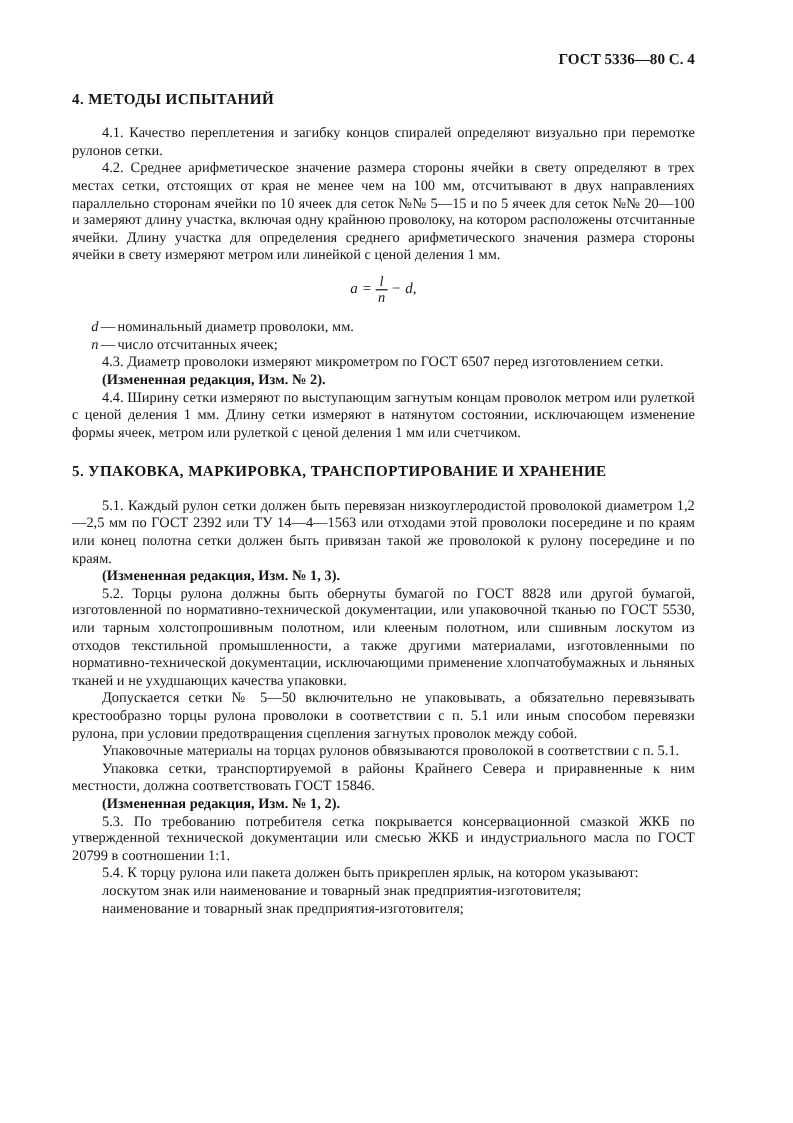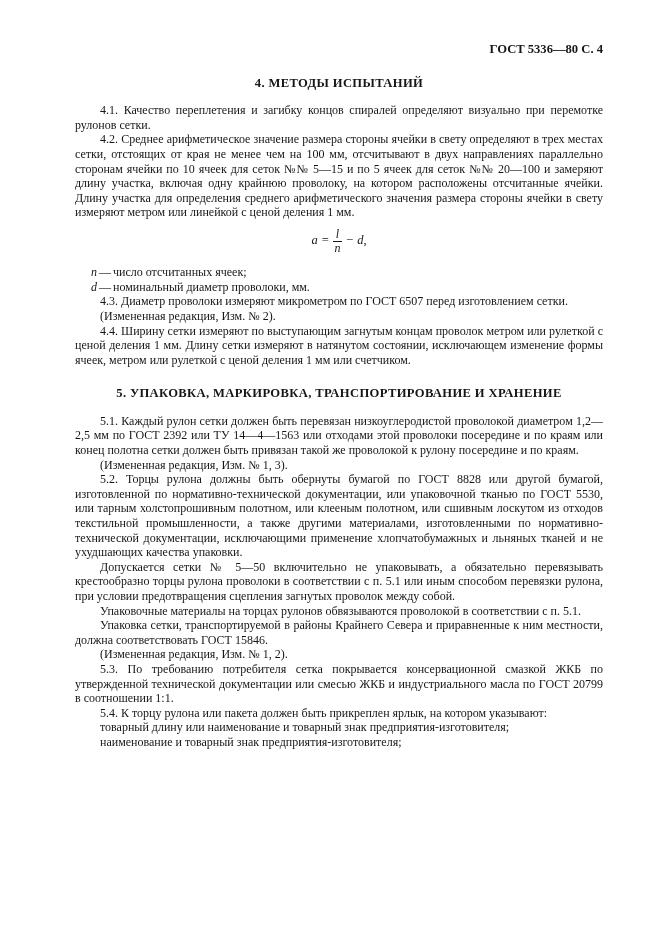--- a/index.html
+++ b/index.html
@@ -5,37 +5,37 @@
   html, body { margin: 0; padding: 0; }
   body {
     width: 661px; height: 936px;
     background: #ffffff;
     color: #161616;
     font-family: "Liberation Serif", "DejaVu Serif", serif;
     font-size: 12px;
     line-height: 14.6px;
     overflow: hidden;
   }
-  .page { padding: 42px 58px 0 60px; margin-left: 15px; }
+  .page { padding: 42px 82px 0 60px; }
   .doc-header {
     text-align: right;
     font-weight: 700;
     font-size: 12.6px;
     white-space: nowrap;
   }
   .sec-title {
-    text-align: center;
+    text-align: left;
     font-weight: 700;
     font-size: 12.6px;
     letter-spacing: 0.35px;
     margin: 19px 0 13px 0;
   }
   p { margin: 0; text-align: justify; }
   .para { text-indent: 25px; }
-  .note { font-weight: 400; }
+  .note { font-weight: 700; }
   .formula {
     text-align: center;
     margin: 8px 0 11px 0;
     line-height: normal;
     font-size: 12.5px;
   }
   .term { font-style: italic; }
   .f-op { padding: 0 4px; }
   .frac {
     display: inline-block;
@@ -55,35 +55,35 @@
 
 <div class="page">
   <div class="doc-header">ГОСТ 5336—80 С. 4</div>
   <div>
       <div>
         <div class="sec-title">4. МЕТОДЫ ИСПЫТАНИЙ</div>
         <p class="para">4.1. Качество переплетения и загибку концов спиралей определяют визуально при перемотке рулонов сетки.</p>
         <p class="para">4.2. Среднее арифметическое значение размера стороны ячейки в свету определяют в трех местах сетки, отстоящих от края не менее чем на 100 мм, отсчитывают в двух направлениях параллельно сторонам ячейки по 10 ячеек для сеток №№ 5—15 и по 5 ячеек для сеток №№ 20—100 и замеряют длину участка, включая одну крайнюю проволоку, на котором расположены отсчитанные ячейки. Длину участка для определения среднего арифметического значения размера стороны ячейки в свету измеряют метром или линейкой с ценой деления 1 мм.</p>
         <div class="formula"><span class="term">a</span><span class="f-op">=</span><span class="frac"><span class="num term">l</span><span class="den term">n</span></span><span class="f-op">−</span><span class="term">d</span><span>,</span></div>
         <div>
+          <p class="where-item"><span class="term">d</span><span class="wdash">—</span><span>номинальный диаметр проволоки, мм.</span></p>
           <p class="where-item"><span class="term">n</span><span class="wdash">—</span><span>число отсчитанных ячеек;</span></p>
-          <p class="where-item"><span class="term">d</span><span class="wdash">—</span><span>номинальный диаметр проволоки, мм.</span></p>
         </div>
         <p class="para">4.3. Диаметр проволоки измеряют микрометром по ГОСТ 6507 перед изготовлением сетки.</p>
         <p class="para note">(Измененная редакция, Изм. № 2).</p>
         <p class="para">4.4. Ширину сетки измеряют по выступающим загнутым концам проволок метром или рулеткой с ценой деления 1 мм. Длину сетки измеряют в натянутом состоянии, исключающем изменение формы ячеек, метром или рулеткой с ценой деления 1 мм или счетчиком.</p>
       </div>
       <div>
         <div class="sec-title">5. УПАКОВКА, МАРКИРОВКА, ТРАНСПОРТИРОВАНИЕ И ХРАНЕНИЕ</div>
         <p class="para">5.1. Каждый рулон сетки должен быть перевязан низкоуглеродистой проволокой диаметром 1,2—2,5 мм по ГОСТ 2392 или ТУ 14—4—1563 или отходами этой проволоки посередине и по краям или конец полотна сетки должен быть привязан такой же проволокой к рулону посередине и по краям.</p>
         <p class="para note">(Измененная редакция, Изм. № 1, 3).</p>
         <p class="para">5.2. Торцы рулона должны быть обернуты бумагой по ГОСТ 8828 или другой бумагой, изготовленной по нормативно-технической документации, или упаковочной тканью по ГОСТ 5530, или тарным холстопрошивным полотном, или клееным полотном, или сшивным лоскутом из отходов текстильной промышленности, а также другими материалами, изготовленными по нормативно-технической документации, исключающими применение хлопчатобумажных и льняных тканей и не ухудшающих качества упаковки.</p>
         <p class="para">Допускается сетки № 5—50 включительно не упаковывать, а обязательно перевязывать крестообразно торцы рулона проволоки в соответствии с п. 5.1 или иным способом перевязки рулона, при условии предотвращения сцепления загнутых проволок между собой.</p>
         <p class="para">Упаковочные материалы на торцах рулонов обвязываются проволокой в соответствии с п. 5.1.</p>
         <p class="para">Упаковка сетки, транспортируемой в районы Крайнего Севера и приравненные к ним местности, должна соответствовать ГОСТ 15846.</p>
         <p class="para note">(Измененная редакция, Изм. № 1, 2).</p>
         <p class="para">5.3. По требованию потребителя сетка покрывается консервационной смазкой ЖКБ по утвержденной технической документации или смесью ЖКБ и индустриального масла по ГОСТ 20799 в соотношении 1:1.</p>
         <p class="para">5.4. К торцу рулона или пакета должен быть прикреплен ярлык, на котором указывают:</p>
-        <p class="para">товарный длину или наименование и товарный знак предприятия-изготовителя;</p>
+        <p class="para">лоскутом знак или наименование и товарный знак предприятия-изготовителя;</p>
         <p class="para">наименование и товарный знак предприятия-изготовителя;</p>
       </div>
     </div>
 </div>
 
 </body></html>

